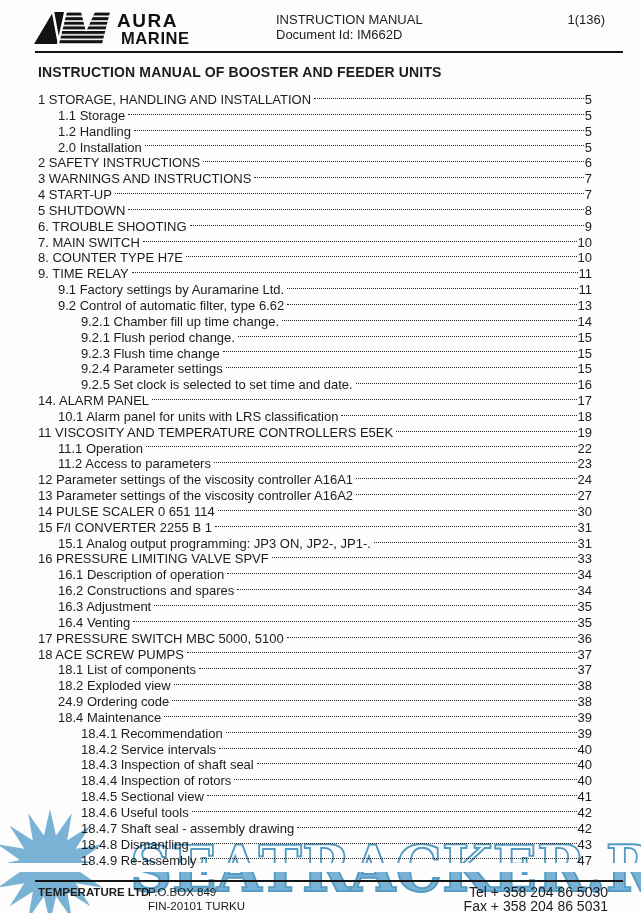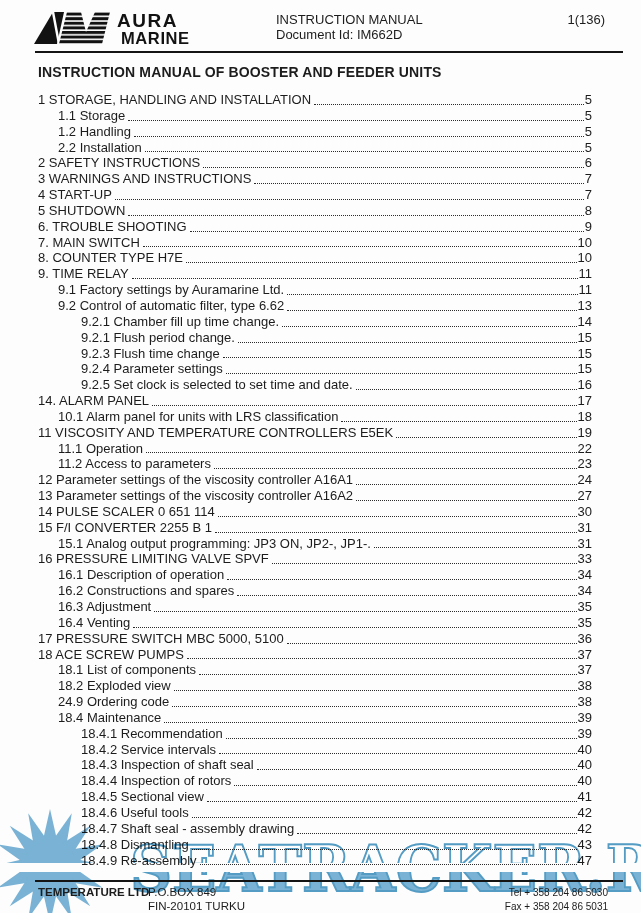--- a/index.html
+++ b/index.html
@@ -15,38 +15,38 @@
   .logo{position:absolute;left:33px;top:8px;width:192px;height:42px;}
   .hdr-text{position:absolute;left:276px;top:12px;font-size:13px;line-height:15px;}
   .page-indicator{position:absolute;right:36px;top:12px;font-size:13px;}
   .hdr-rule{position:absolute;left:35px;top:51px;width:588px;height:2px;background:#141414;z-index:6;}
 
   
   .doc-title{position:absolute;left:38px;top:64px;font-size:14px;font-weight:bold;letter-spacing:.15px;}
 
   
   .toc{position:absolute;left:38px;top:92px;width:554px;font-size:13px;z-index:1;}
-  .toc-row{display:flex;align-items:flex-end;height:15.85px;line-height:15.85px;white-space:nowrap;}
+  .toc-row{display:flex;align-items:center;height:15.85px;line-height:15.85px;white-space:nowrap;}
   .toc-row .lbl{flex:0 0 auto;}
   .toc-row .leader{flex:1 1 auto;border-bottom:1.7px dotted #2b2b2b;margin:0 1px 3px 3px;min-width:8px;}
   .toc-row .pg{flex:0 0 auto;}
   .lv1{padding-left:0;}
   .lv2{padding-left:20px;}
   .lv3{padding-left:43px;}
 
   
   .watermark{position:absolute;left:0;top:808px;width:641px;height:105px;z-index:5;
              mix-blend-mode:multiply;pointer-events:none;}
 
   
   .footer{position:absolute;left:0;top:878px;width:641px;z-index:6;}
   .ftr-rule{position:absolute;left:35px;top:2px;width:588px;height:2px;background:#141414;}
   .ftr-company{position:absolute;left:38px;top:8px;font-size:11.5px;font-weight:bold;}
   .ftr-address{position:absolute;left:148px;top:8px;font-size:11.5px;line-height:13.5px;}
-  .ftr-phones{position:absolute;right:33px;top:8px;font-size:10px;line-height:13.5px;text-align:right;}
+  .ftr-phones{position:absolute;right:33px;top:8px;font-size:14px;line-height:13.5px;text-align:right;}
 </style>
 </head>
 <body>
 
 <div class="page">
 
   <svg class="logo" viewBox="0 0 192 42">
     <defs>
       <pattern id="hstripes" width="6" height="4.6" patternUnits="userSpaceOnUse">
         <rect x="0" y="0" width="6" height="3" fill="#121212"></rect>
@@ -81,21 +81,21 @@
         <span class="lbl">1.1 Storage</span>
         <span class="leader"></span>
         <span class="pg">5</span>
       </div>
       <div class="toc-row lv2">
         <span class="lbl">1.2 Handling </span>
         <span class="leader"></span>
         <span class="pg">5</span>
       </div>
       <div class="toc-row lv2">
-        <span class="lbl">2.2 Installation </span>
+        <span class="lbl">2.0 Installation </span>
         <span class="leader"></span>
         <span class="pg">5</span>
       </div>
       <div class="toc-row lv1">
         <span class="lbl">2 SAFETY INSTRUCTIONS</span>
         <span class="leader"></span>
         <span class="pg">6</span>
       </div>
       <div class="toc-row lv1">
         <span class="lbl">3 WARNINGS AND INSTRUCTIONS</span>

